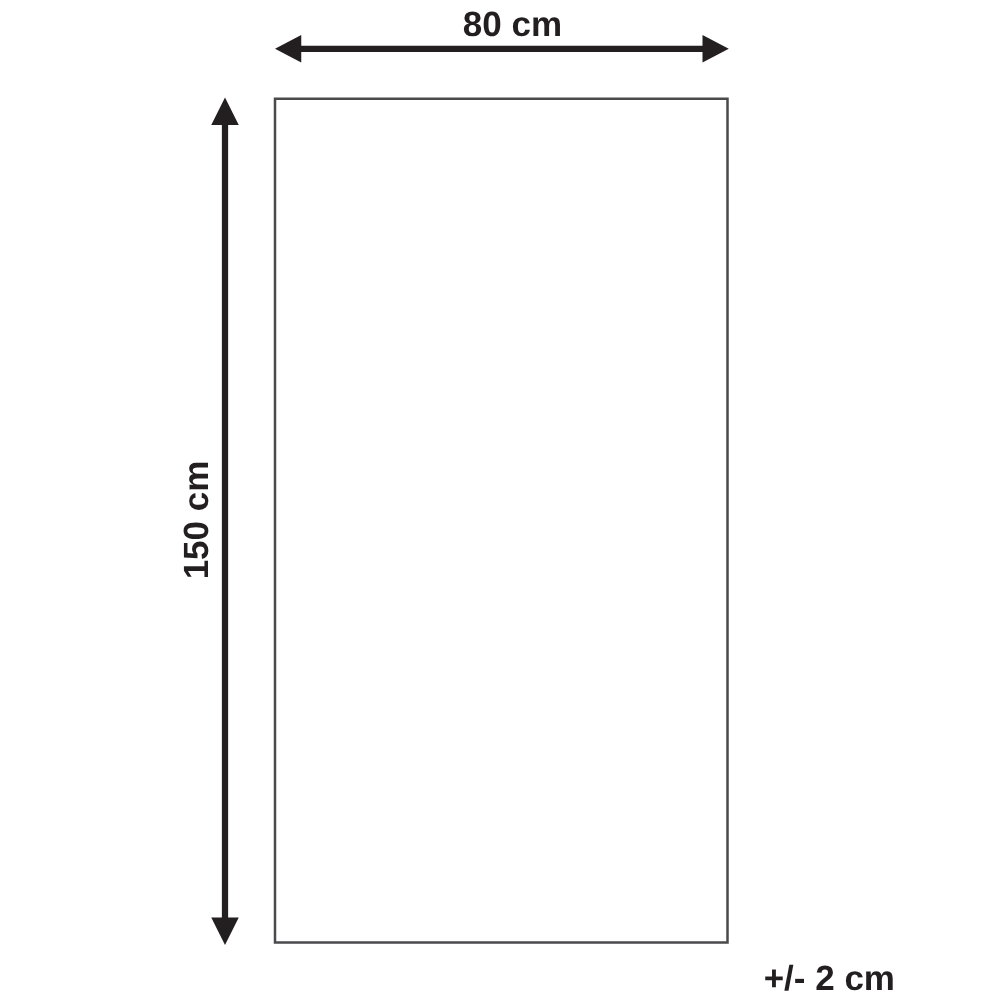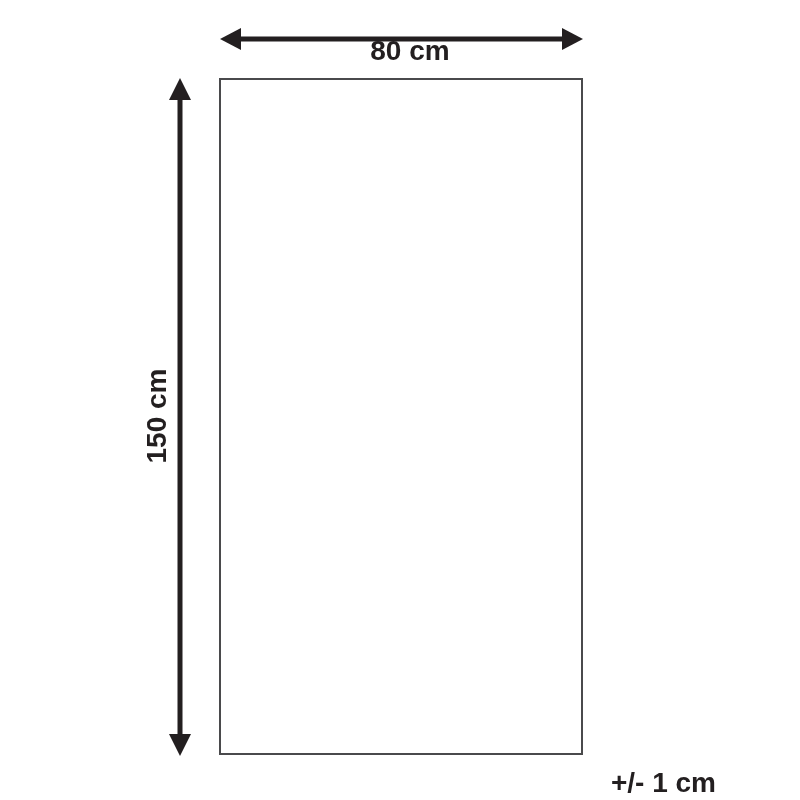--- a/index.html
+++ b/index.html
@@ -24,21 +24,20 @@
     font-size: 28px;
     font-weight: 700;
     color: #231f20;
     white-space: nowrap;
     line-height: 1;
   }
   .width-label {
     top: 6px;
     left: 410px;
     transform: translateX(-50%);
-    margin-top: 31px;
   }
   .height-label {
     top: 416px;
     left: 157px;
     transform: translate(-50%, -50%) rotate(-90deg);
   }
   .tolerance-label {
     bottom: 3px;
     right: 84px;
   }
@@ -58,15 +57,15 @@
 
     <line x1="180" y1="94" x2="180" y2="739" stroke-width="5" stroke="#231f20"></line>
     <polygon points="180,78 169,100 191,100" fill="#231f20"></polygon>
     <polygon points="180,756 169,734 191,734" fill="#231f20"></polygon>
   </svg>
 
   <div class="dim-label width-label">80 cm</div>
 
   <div class="dim-label height-label">150 cm</div>
 
-  <div class="dim-label tolerance-label">+/- 1 cm</div>
+  <div class="dim-label tolerance-label">+/- 2 cm</div>
 
 </div>
 
 </body></html>

